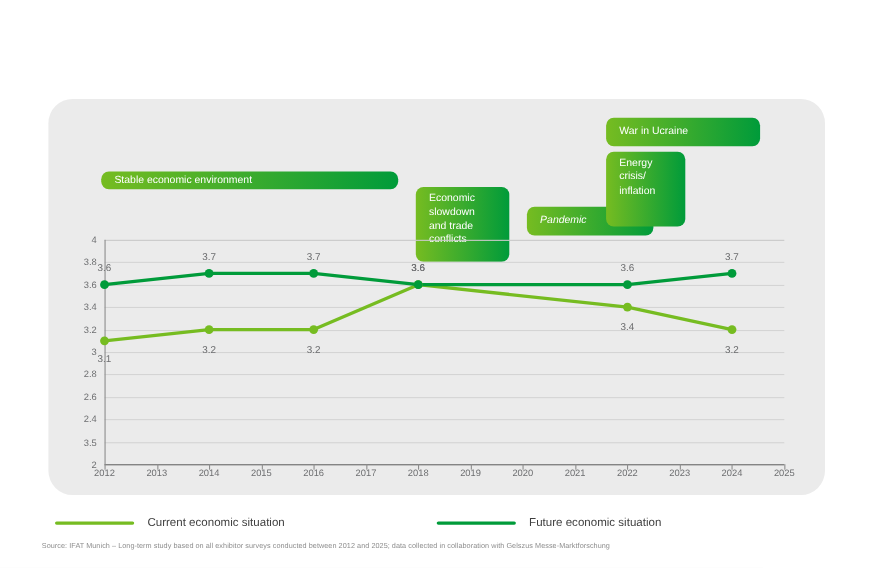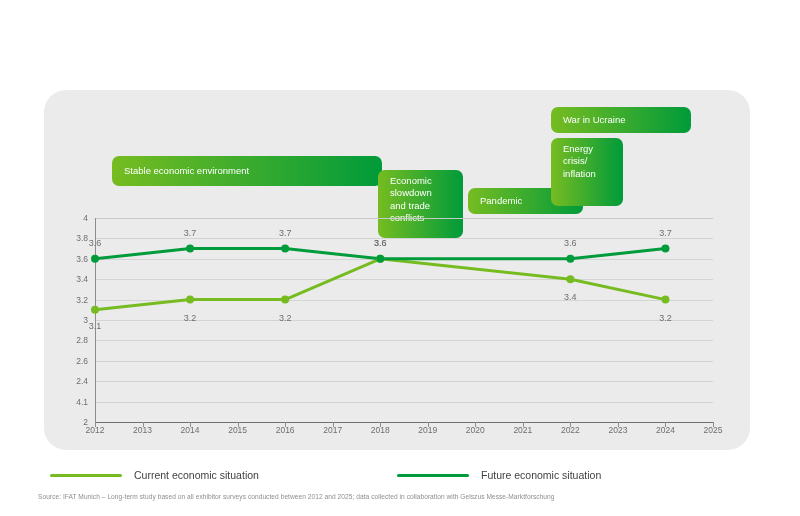--- a/index.html
+++ b/index.html
@@ -75,43 +75,43 @@
 </style>
 </head>
 <body>
 
 <div class="page">
 
 
   <div class="card"></div>
 
   <div id="callouts">
-      <div class="callout" style="left: 112px; top: 156px; width: 270px; height: 30px; align-items: center;">Stable economic environment</div>
+      <div class="callout" style="left: 92px; top: 156px; width: 270px; height: 16px; align-items: center;">Stable economic environment</div>
       <div class="callout" style="left: 378px; top: 123px; width: 85px; height: 68px; align-items: flex-start; padding-top: 5px; margin-top: 47px;">Economic
 slowdown
 and trade
 conflicts</div>
-      <div class="callout" style="left: 468px; top: 188px; width: 115px; height: 26px; align-items: center;">Pandemic</div>
+      <div class="callout" style="left: 479px; top: 188px; width: 115px; height: 26px; align-items: center; font-style: italic;">Pandemic</div>
       <div class="callout" style="left: 551px; top: 107px; width: 140px; height: 26px; align-items: center;">War in Ucraine</div>
       <div class="callout" style="left: 551px; top: 138px; width: 72px; height: 68px; align-items: flex-start; padding-top: 5px;">Energy
 crisis/
 inflation</div>
     </div>
 
   <div class="ylabels" id="ylabels">
       <div class="ylabel" style="top: 0px;">4</div>
       <div class="ylabel" style="top: 20.4px;">3.8</div>
       <div class="ylabel" style="top: 40.8px;">3.6</div>
       <div class="ylabel" style="top: 61.2px;">3.4</div>
       <div class="ylabel" style="top: 81.6px;">3.2</div>
       <div class="ylabel" style="top: 102px;">3</div>
       <div class="ylabel" style="top: 122.4px;">2.8</div>
       <div class="ylabel" style="top: 142.8px;">2.6</div>
       <div class="ylabel" style="top: 163.2px;">2.4</div>
-      <div class="ylabel" style="top: 183.6px;">4.1</div>
+      <div class="ylabel" style="top: 183.6px;">3.5</div>
       <div class="ylabel" style="top: 204px;">2</div>
     </div>
 
   <div class="plot" id="plot">
       <div class="gridline" style="top: 204px;"></div>
       <div class="gridline" style="top: 183.6px;"></div>
       <div class="gridline" style="top: 163.2px;"></div>
       <div class="gridline" style="top: 142.8px;"></div>
       <div class="gridline" style="top: 122.4px;"></div>
       <div class="gridline" style="top: 102px;"></div>

